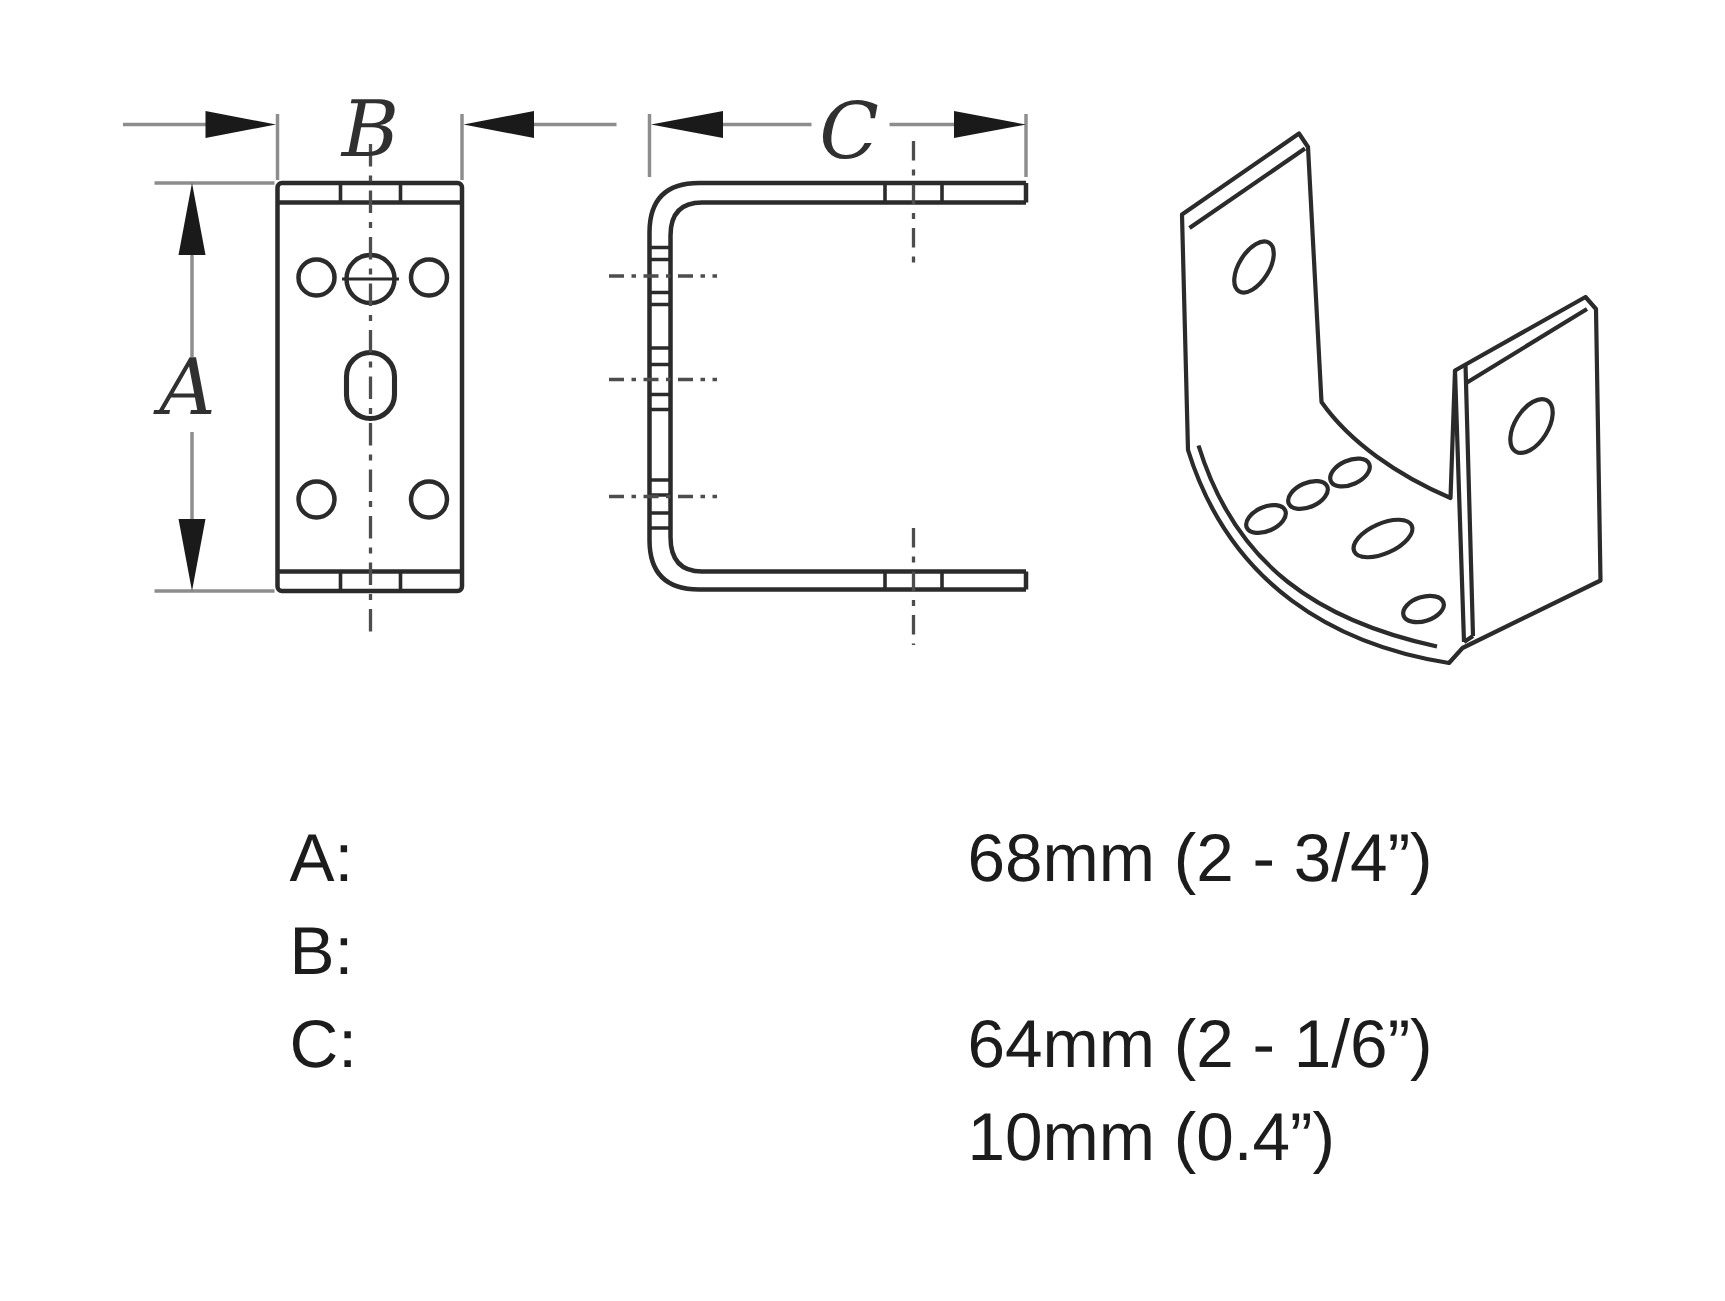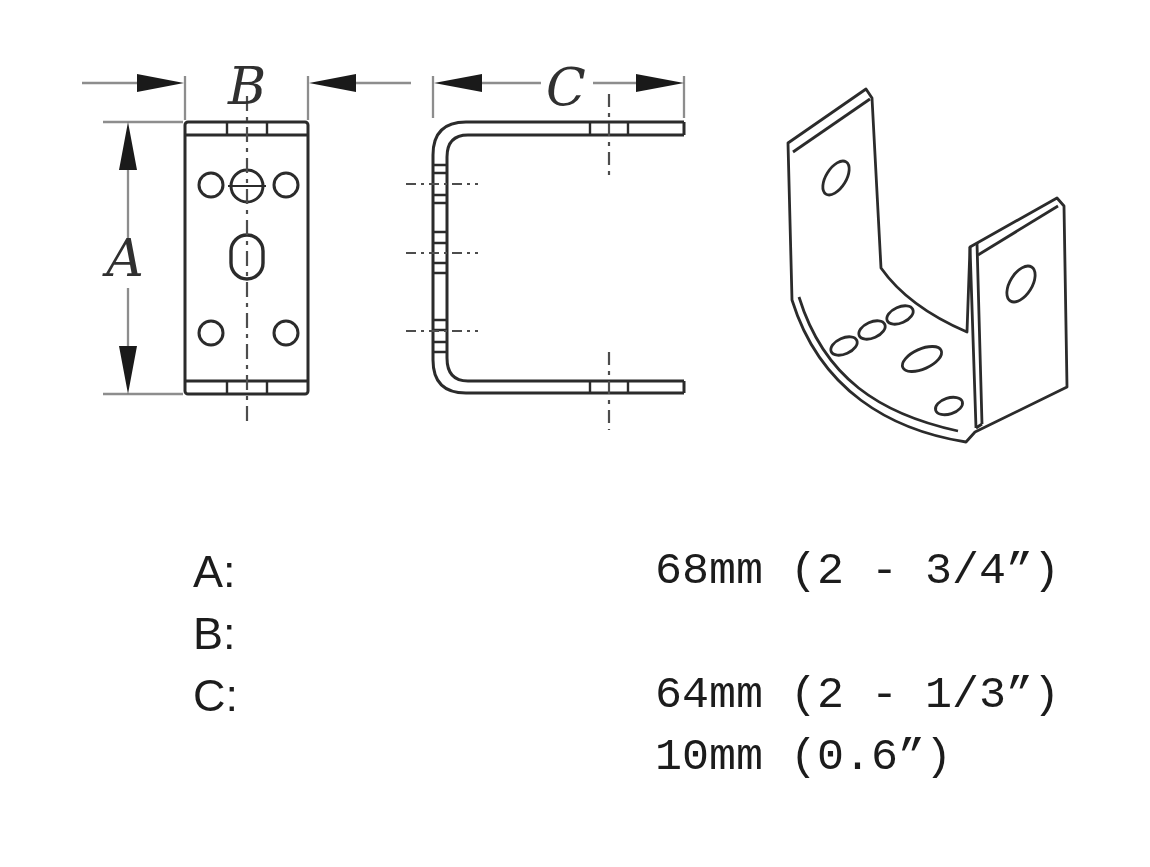--- a/index.html
+++ b/index.html
@@ -8,21 +8,21 @@
     font-family:"Liberation Sans", sans-serif;overflow:hidden;
   }
   #drawing{position:absolute;left:0;top:0;}
   .specs{position:absolute;left:193px;top:543px;width:900px;}
   .spec-row{position:relative;height:62px;}
   .spec-label,.spec-value{
     position:absolute;top:0;font-size:45px;line-height:58px;
     color:#1c1c1c;letter-spacing:0px;white-space:nowrap;
   }
   .spec-label{left:0;}
-  .spec-value{left:462px;font-family:Liberation Mono, monospace;}
+  .spec-value{left:452px;}
   .dim-letter{
     font-family:"DejaVu Serif", serif;font-style:italic;
     font-size:52px;fill:#303030;
   }
 </style>
 </head>
 <body>
 
 <div id="stage">
 
@@ -127,20 +127,20 @@
   <div class="specs">
     <div class="spec-row">
       <span class="spec-label">A:</span>
       <span class="spec-value">68mm (2 - 3/4”)</span>
     </div>
     <div class="spec-row">
       <span class="spec-label">B:</span>
     </div>
     <div class="spec-row">
       <span class="spec-label">C:</span>
-      <span class="spec-value">64mm (2 - 1/3”)</span>
+      <span class="spec-value">64mm (2 - 1/6”)</span>
     </div>
     <div class="spec-row">
-      <span class="spec-value">10mm (0.6”)</span>
+      <span class="spec-value">10mm (0.4”)</span>
     </div>
   </div>
 
 </div>
 
 </body></html>

